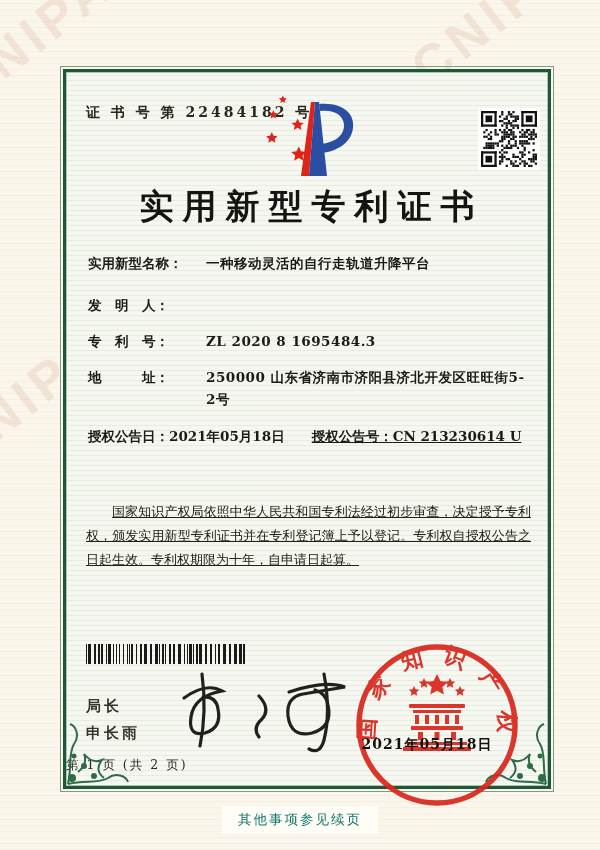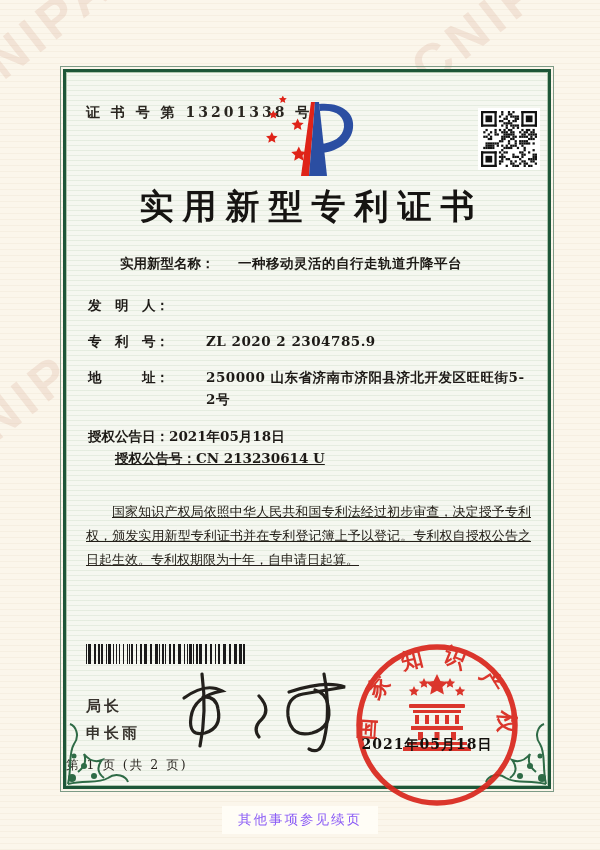--- a/index.html
+++ b/index.html
@@ -33,22 +33,22 @@
       letter-spacing:3px;color:#2a2620;}
   .logo{position:absolute;left:183px;top:24px;}
   .qr-wrap{position:absolute;left:412px;top:36px;background:#fff;padding:3px;line-height:0;}
   .title{position:absolute;left:0;top:112px;width:100%;text-align:center;
       font-size:34px;font-weight:700;letter-spacing:9px;color:#161412;text-indent:9px;}
   
   .fields{position:absolute;left:22px;top:180px;right:16px;font-size:13.5px;color:#1d1a16;}
   .row{display:flex;margin-bottom:14px;line-height:22px;}
   .row .lbl{flex:0 0 118px;font-weight:700;white-space:nowrap;}
   .row .val{font-weight:600;letter-spacing:.5px;}
-  .row.first{margin-bottom:20px;margin-left:32px;}
-  .grant-row{display:flex;margin-top:15px;line-height:22px;flex-direction:column;}
+  .row.first{margin-bottom:20px;}
+  .grant-row{display:flex;margin-top:15px;line-height:22px;}
   .grant-row .pair{display:flex;}
   .grant-row .pair.right{margin-left:27px;text-decoration:underline;}
   .grant-row .lbl{font-weight:700;white-space:nowrap;}
   .grant-row .val{font-weight:600;}
   
   .paras{position:absolute;left:20px;right:17px;top:428px;font-size:13px;
       color:#242019;text-align:justify;line-height:1.85;}
   .paras p{margin:0;text-indent:2em;font-weight:500;text-decoration:underline;}
   
   .barcode{position:absolute;left:20px;top:572px;line-height:0;}
@@ -57,42 +57,42 @@
       font-size:15px;font-weight:700;color:#38342e;letter-spacing:3px;line-height:27px;}
   .signature{position:absolute;left:88px;top:596px;}
   .page-info{position:absolute;left:0;bottom:12px;width:100%;text-align:left;
       font-size:12.5px;color:#2a2620;letter-spacing:2px;}
   
   .seal{position:absolute;left:352px;top:640px;width:170px;height:170px;opacity:.92;}
   .seal-date{position:absolute;left:360px;top:736px;width:134px;text-align:center;
       font-size:14px;font-weight:700;color:#14110e;letter-spacing:1px;}
   
   .footer-note{position:absolute;left:50%;top:806px;transform:translateX(-50%);
-      background:#fffdf6;padding:5px 16px;font-size:13.5px;color:#8b5cf6;
+      background:#fffdf6;padding:5px 16px;font-size:13.5px;color:#0f766e;
       letter-spacing:2px;white-space:nowrap;}
   .corner{position:absolute;bottom:-2px;}
   .corner.bl{left:-2px;}
   .corner.br{right:-2px;transform:scaleX(-1);}
 </style>
 </head>
 <body>
 
 <div class="page">
 
   <div class="wm" style="left:-62px;top:6px;">CNIPA</div>
   <div class="wm" style="left:398px;top:-14px;">CNIPA</div>
   <div class="wm inner" style="left:372px;top:238px;">CNIPA</div>
   <div class="wm inner" style="left:160px;top:128px;font-size:58px;color:rgba(216,170,148,.14);">CNIPA</div>
   <div class="wm" style="left:-70px;top:368px;">CNIPA</div>
   <div class="wm-member" style="left:205px;top:388px;">会员水印</div>
 
   <div class="frame-outer">
     <div class="frame">
 
-      <div class="cert-no">证 书 号 第 13201338 号</div>
+      <div class="cert-no">证 书 号 第 22484182 号</div>
 
       <div class="logo">
         <svg width="120" height="84" viewBox="0 0 120 84">
           <g fill="#df2318">
             <path d="M36 10 l2.2 4.6 5 .6 -3.7 3.4 1 4.9 -4.5-2.5 -4.4 2.5 1-4.9 -3.8-3.4 5-.6z" transform="translate(14,-6) scale(0.55)"></path>
             <path d="M36 10 l2.2 4.6 5 .6 -3.7 3.4 1 4.9 -4.5-2.5 -4.4 2.5 1-4.9 -3.8-3.4 5-.6z" transform="translate(2,8) scale(0.62)"></path>
             <path d="M36 10 l2.2 4.6 5 .6 -3.7 3.4 1 4.9 -4.5-2.5 -4.4 2.5 1-4.9 -3.8-3.4 5-.6z" transform="translate(18,14) scale(0.85)"></path>
             <path d="M36 10 l2.2 4.6 5 .6 -3.7 3.4 1 4.9 -4.5-2.5 -4.4 2.5 1-4.9 -3.8-3.4 5-.6z" transform="translate(-6,28) scale(0.8)"></path>
             <path d="M36 10 l2.2 4.6 5 .6 -3.7 3.4 1 4.9 -4.5-2.5 -4.4 2.5 1-4.9 -3.8-3.4 5-.6z" transform="translate(12,40) scale(1.05)"></path>
             <path d="M62 6 L66 6 L60 80 L52 80 Z"></path>
@@ -325,21 +325,21 @@
     <span class="lbl">实用新型名称：</span>
     <span class="val">一种移动灵活的自行走轨道升降平台</span>
   </div>
 
   <div class="row">
     <span class="lbl">发　明　人：</span>
   </div>
 
   <div class="row">
     <span class="lbl">专　利　号：</span>
-    <span class="val">ZL 2020 2 2304785.9</span>
+    <span class="val">ZL 2020 8 1695484.3</span>
   </div>
 
 
 
   <div class="row">
     <span class="lbl">地　　　址：</span>
     <span class="val">250000 山东省济南市济阳县济北开发区旺旺街5-2号</span>
   </div>
 </div>
         <div class="grant-row">

